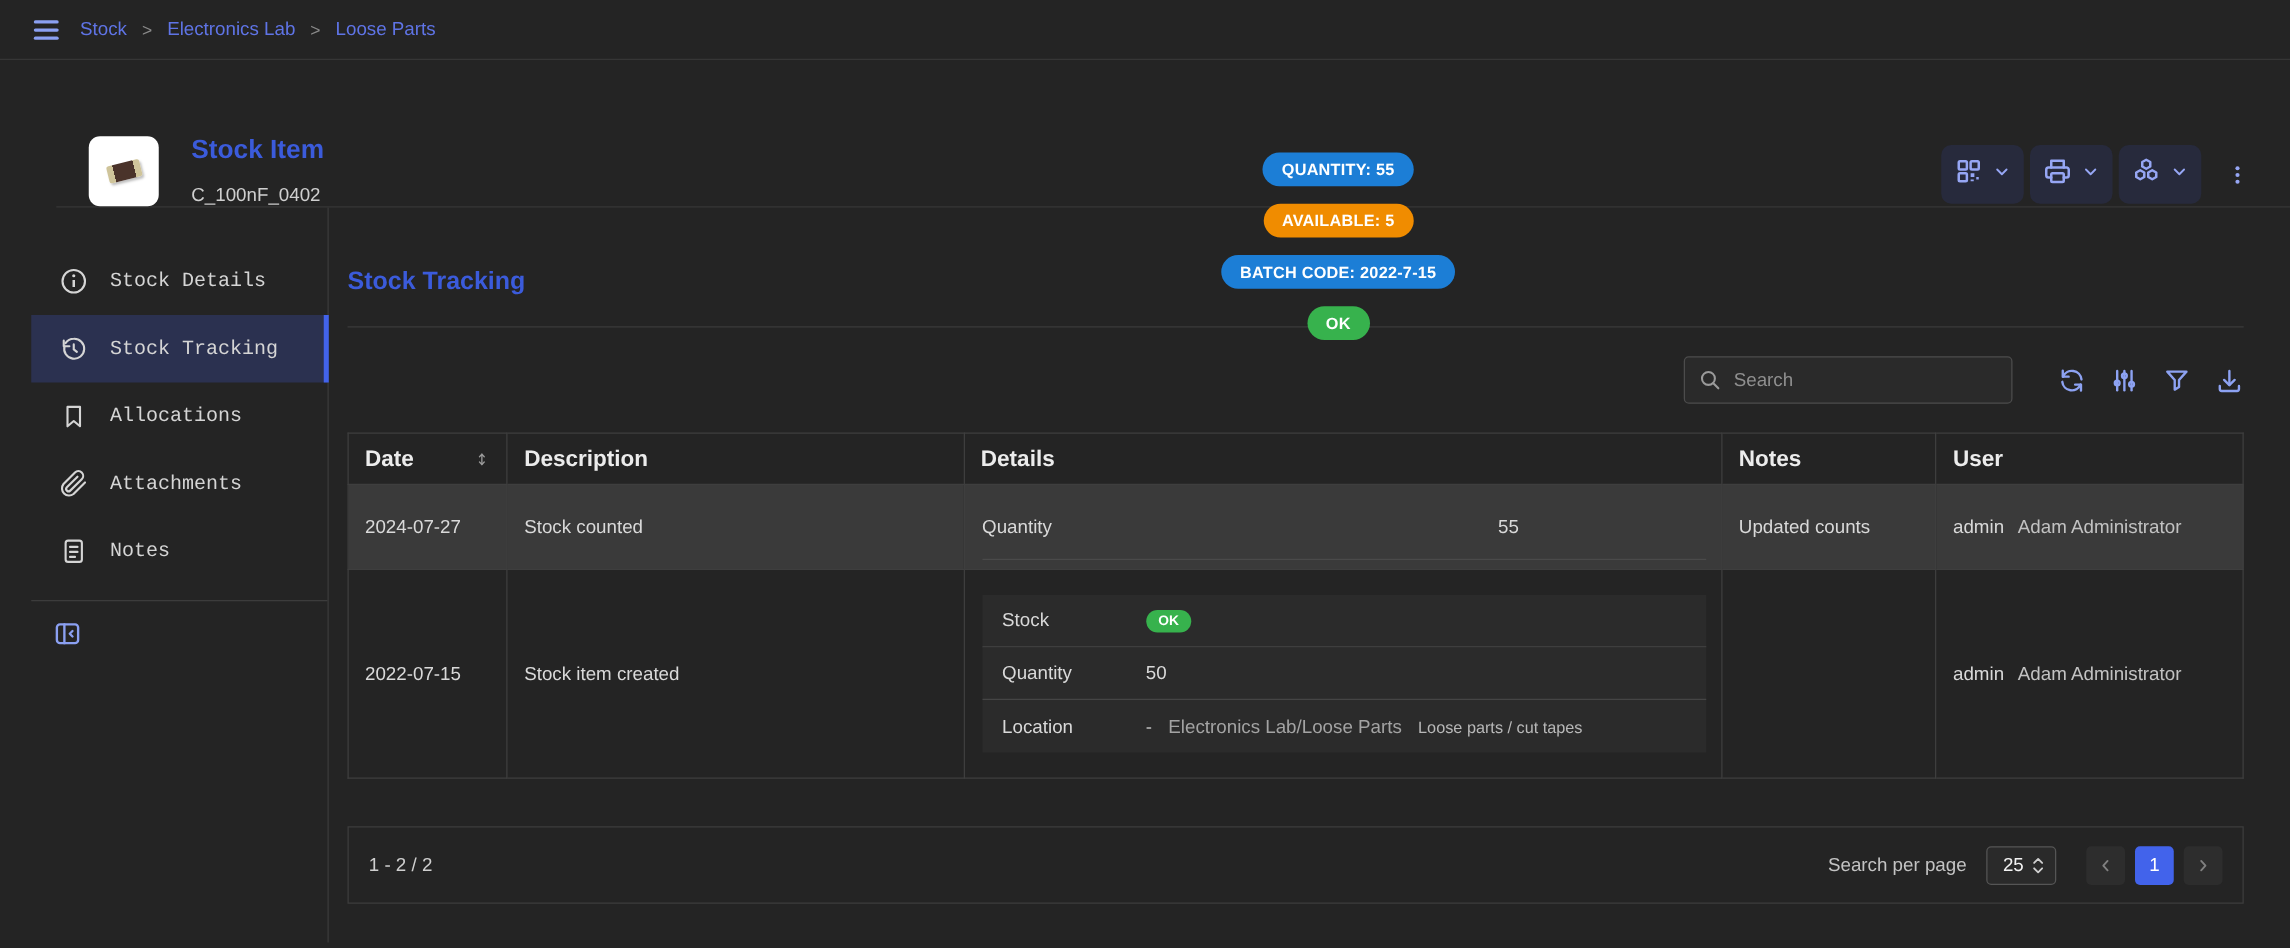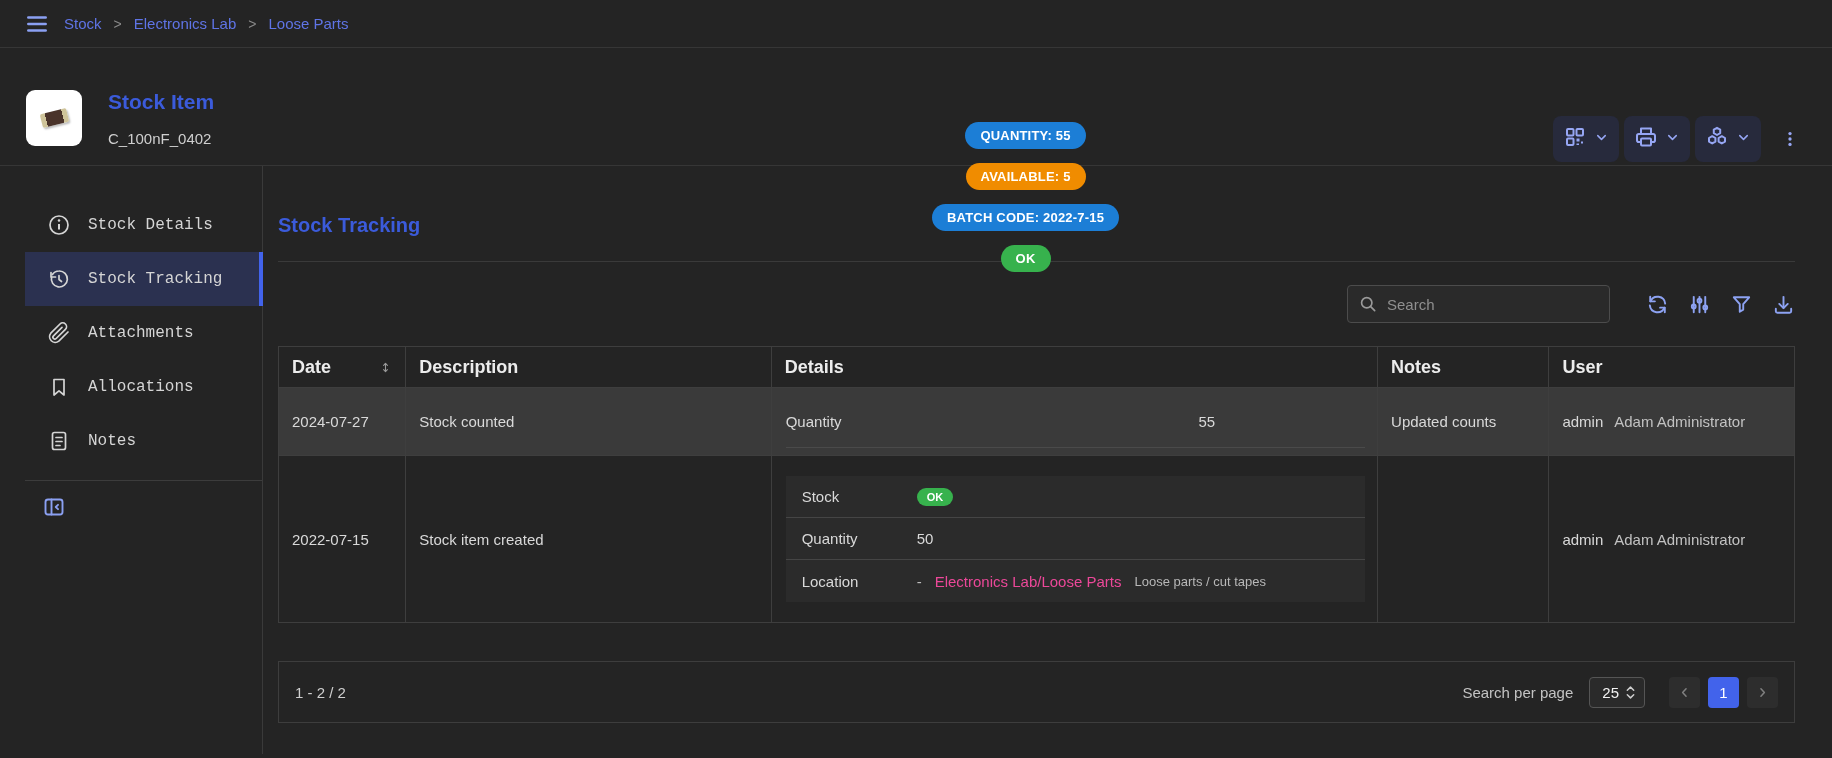--- a/index.html
+++ b/index.html
@@ -8,22 +8,22 @@
 
   
   .topbar { height:48px; display:flex; align-items:center; gap:14px; padding:0 24px;
     border-bottom:1px solid #363636; }
   .hamburger { color:#8ba0f2; cursor:pointer; display:flex; }
   .crumbs { display:flex; align-items:center; gap:12px; font-size:15px; }
   .crumb { color:#5f74e6; cursor:pointer; text-decoration:none; }
   .crumb-sep { color:#8a8a8a; font-size:14px; }
 
   
-  .header { height:118px; display:flex; align-items:center; padding:22px 16px 0 26px;
-    border-bottom:1px solid #363636; position:relative; }
+  .header { height:118px; display:flex; align-items:flex-end; padding:22px 16px 0 26px;
+    border-bottom:1px solid #363636; position:relative;margin-left:45px; }
   .thumb { width:56px; height:56px; background:#fff; border-radius:9px; position:relative;
     flex:0 0 auto; }
   .cap { position:absolute; left:15px; top:21px; width:27px; height:14px; border-radius:2px;
     transform:rotate(-14deg);
     background:linear-gradient(90deg,#cfc49a 0 19%,#4a332a 19% 81%,#cfc49a 81% 100%);
     box-shadow:1px 2px 2px rgba(0,0,0,.25); }
   .title-block { margin-left:26px; }
   .page-title { color:#3b5bdb; font-size:21px; font-weight:bold; margin-top:2px; }
   .page-subtitle { color:#cfcfcf; font-size:15px; margin-top:16px; }
   .badges { position:absolute; left:932px; top:74px; display:flex; align-items:center; gap:14px;flex-direction:column; }
@@ -78,21 +78,21 @@
   .nrow { display:flex; align-items:center; }
   .nrow .nlabel { width:115px; flex:0 0 auto; }
   .nested-r1 { border-bottom:1px solid #4a4a4a; height:52px; display:flex; align-items:center; }
   .nested-r1 .nvalue { flex:1; text-align:right; padding-right:150px; }
   .nested-list { display:flex; flex-direction:column; }
   .nested-list .nrow { background:#2b2b2b; height:42px; padding:0 16px; border-bottom:1px solid #454545; }
   .nested-list .nrow:last-child { border-bottom:none; }
   .mini-badge { color:#fff; font-weight:bold; font-size:11px; padding:3px 10px; border-radius:11px; }
   .loc-value { display:flex; align-items:center; gap:13px; }
   .loc-dash { color:#bdbdbd; }
-  .loc-link { color:#ec4899; cursor:pointer; }
+  .loc-link { color:#a3a3a3; cursor:pointer; }
   .loc-sub { font-size:13px; color:#b8b8b8; }
 
   
   .table-footer { margin-top:38px; border:1px solid #3d3d3d; height:62px; display:flex;
     align-items:center; padding:0 16px; }
   .range-label { font-size:15px; color:#cfcfcf; }
   .footer-right { margin-left:auto; display:flex; align-items:center; gap:16px; }
   .rpp-label { font-size:15px; color:#c3c3c3; }
   .rpp-select { display:flex; align-items:center; gap:6px; border:1px solid #555; background:#2a2a2a;
     border-radius:4px; height:31px; padding:0 8px 0 12px; color:#f2f2f2; font-size:15px; cursor:pointer; }
@@ -213,33 +213,33 @@
         <svg width="24" height="24" viewBox="0 0 24 24" fill="none" stroke="currentColor" stroke-width="1.7" stroke-linecap="round" stroke-linejoin="round">
             <path d="M4 5.5v4.5h4.5"></path>
             <path d="M4.6 10A8 8 0 1 0 12 4a8 8 0 0 0-6.6 3.5"></path>
             <polyline points="12 8.5 12 12.5 14.5 14.5"></polyline>
           </svg>
       </span>
       <span>Stock Tracking</span>
     </div>
     <div class="side-item">
       <span class="ico">
+        <svg width="24" height="24" viewBox="0 0 24 24" fill="none" stroke="currentColor" stroke-width="1.7" stroke-linejoin="round">
+            <path d="M7 4.5h10v15.5l-5-4.2-5 4.2z"></path>
+          </svg>
+      </span>
+      <span>Allocations</span>
+    </div>
+    <div class="side-item">
+      <span class="ico">
         <svg width="24" height="24" viewBox="0 0 24 24" fill="none" stroke="currentColor" stroke-width="1.7" stroke-linecap="round" stroke-linejoin="round">
             <path d="M21 11l-9.2 9.2a5.7 5.7 0 0 1-8-8l9.2-9.2a3.8 3.8 0 0 1 5.4 5.4l-9.2 9.1a1.9 1.9 0 0 1-2.7-2.7l8.5-8.4"></path>
           </svg>
       </span>
       <span>Attachments</span>
-    </div>
-    <div class="side-item">
-      <span class="ico">
-        <svg width="24" height="24" viewBox="0 0 24 24" fill="none" stroke="currentColor" stroke-width="1.7" stroke-linejoin="round">
-            <path d="M7 4.5h10v15.5l-5-4.2-5 4.2z"></path>
-          </svg>
-      </span>
-      <span>Allocations</span>
     </div>
     <div class="side-item">
       <span class="ico">
         <svg width="24" height="24" viewBox="0 0 24 24" fill="none" stroke="currentColor" stroke-width="1.7" stroke-linecap="round">
             <rect x="5.5" y="3.5" width="13" height="17" rx="2"></rect>
             <line x1="9" y1="8.5" x2="15" y2="8.5"></line>
             <line x1="9" y1="12.5" x2="15" y2="12.5"></line>
             <line x1="9" y1="16.5" x2="13" y2="16.5"></line>
           </svg>
       </span>

